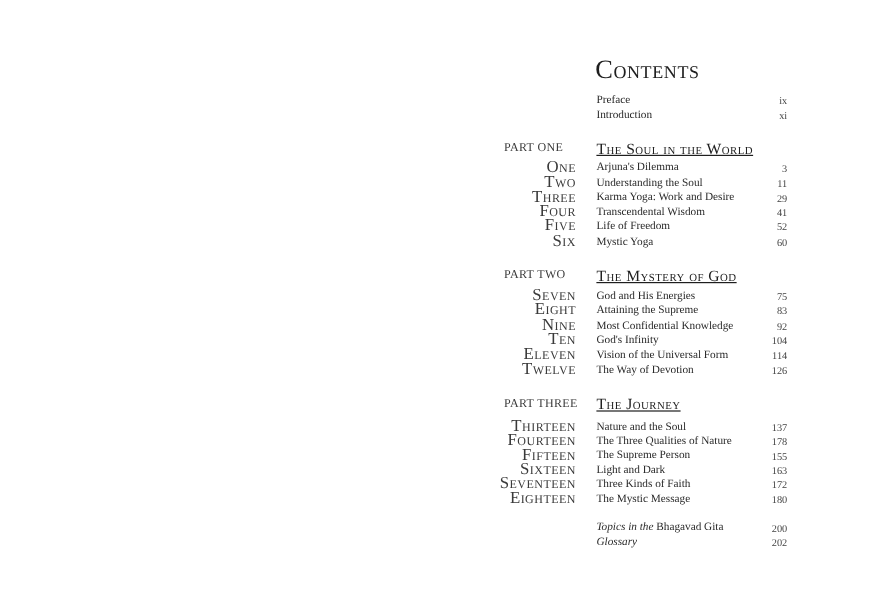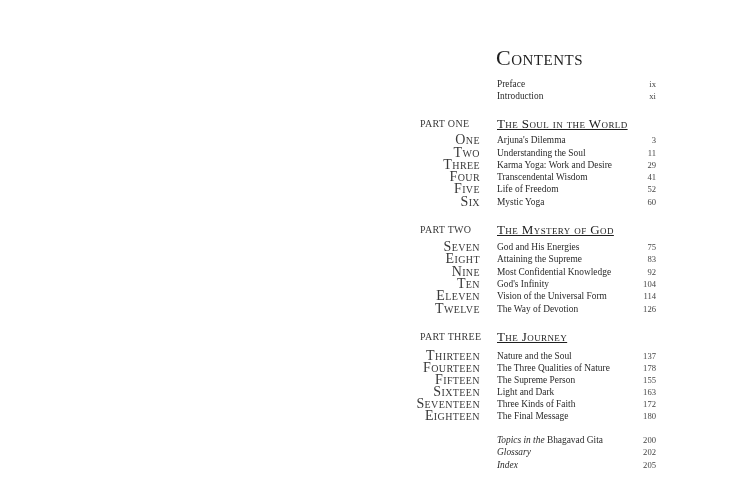--- a/index.html
+++ b/index.html
@@ -140,30 +140,26 @@
     <span class="label">Light and Dark</span>
     <span class="page-num">163</span>
   </div>
   <div class="row" style="top:394px">
     <span class="num">Seventeen</span>
     <span class="label">Three Kinds of Faith</span>
     <span class="page-num">172</span>
   </div>
   <div class="row" style="top:406px">
     <span class="num">Eighteen</span>
-    <span class="label">The Final Message</span>
+    <span class="label">The Mystic Message</span>
     <span class="page-num">180</span>
   </div>
 
   <div class="row" style="top:430px">
     <span class="label"><i>Topics in the</i><span> Bhagavad Gita</span></span>
     <span class="page-num">200</span>
   </div>
   <div class="row italic" style="top:442px">
     <span class="label">Glossary</span>
     <span class="page-num">202</span>
   </div>
-  <div class="row italic" style="top:455px">
-    <span class="label">Index</span>
-    <span class="page-num">205</span>
-  </div>
 
 </div>
 
 </body></html>

